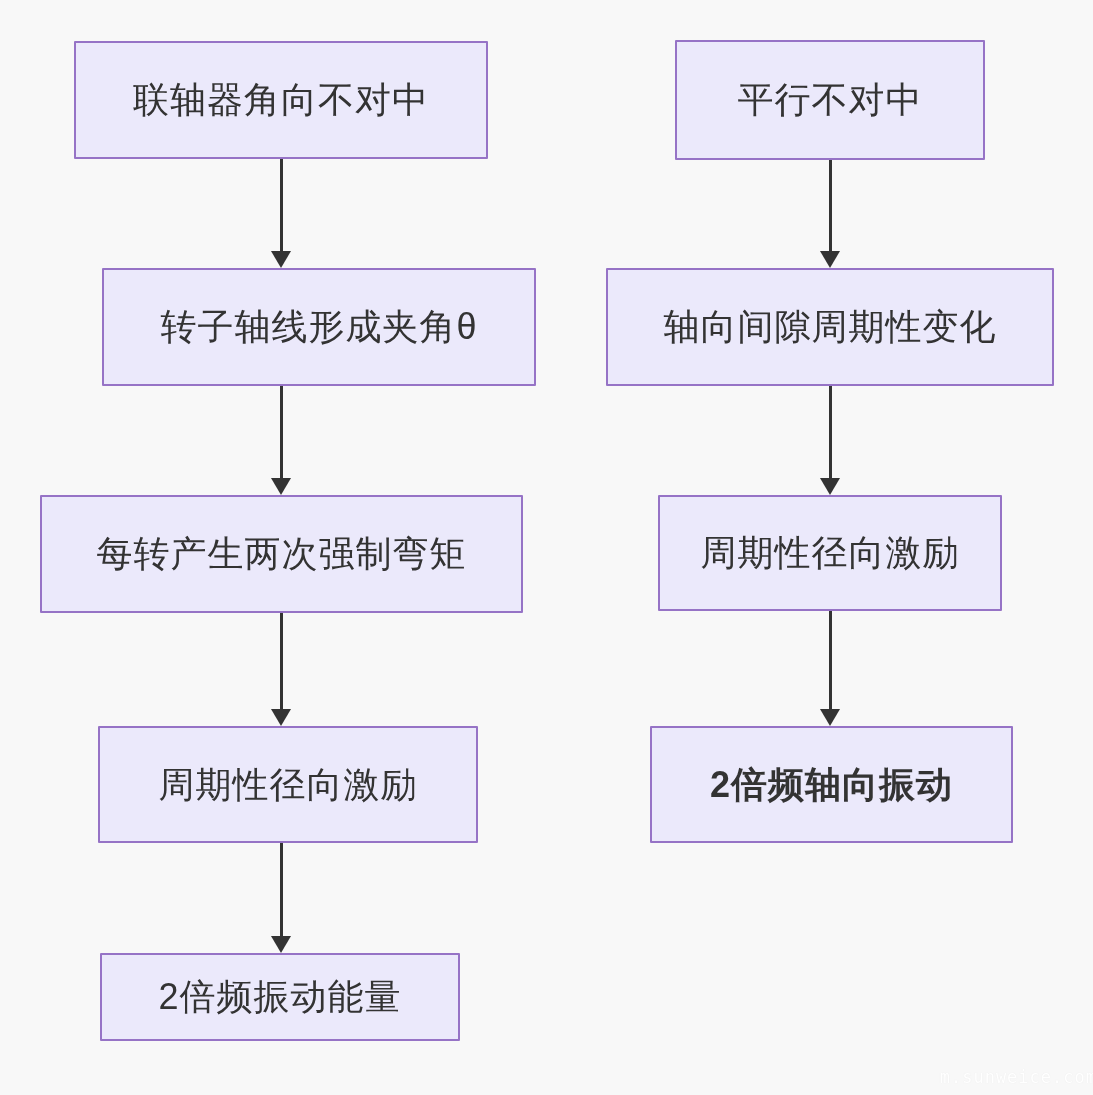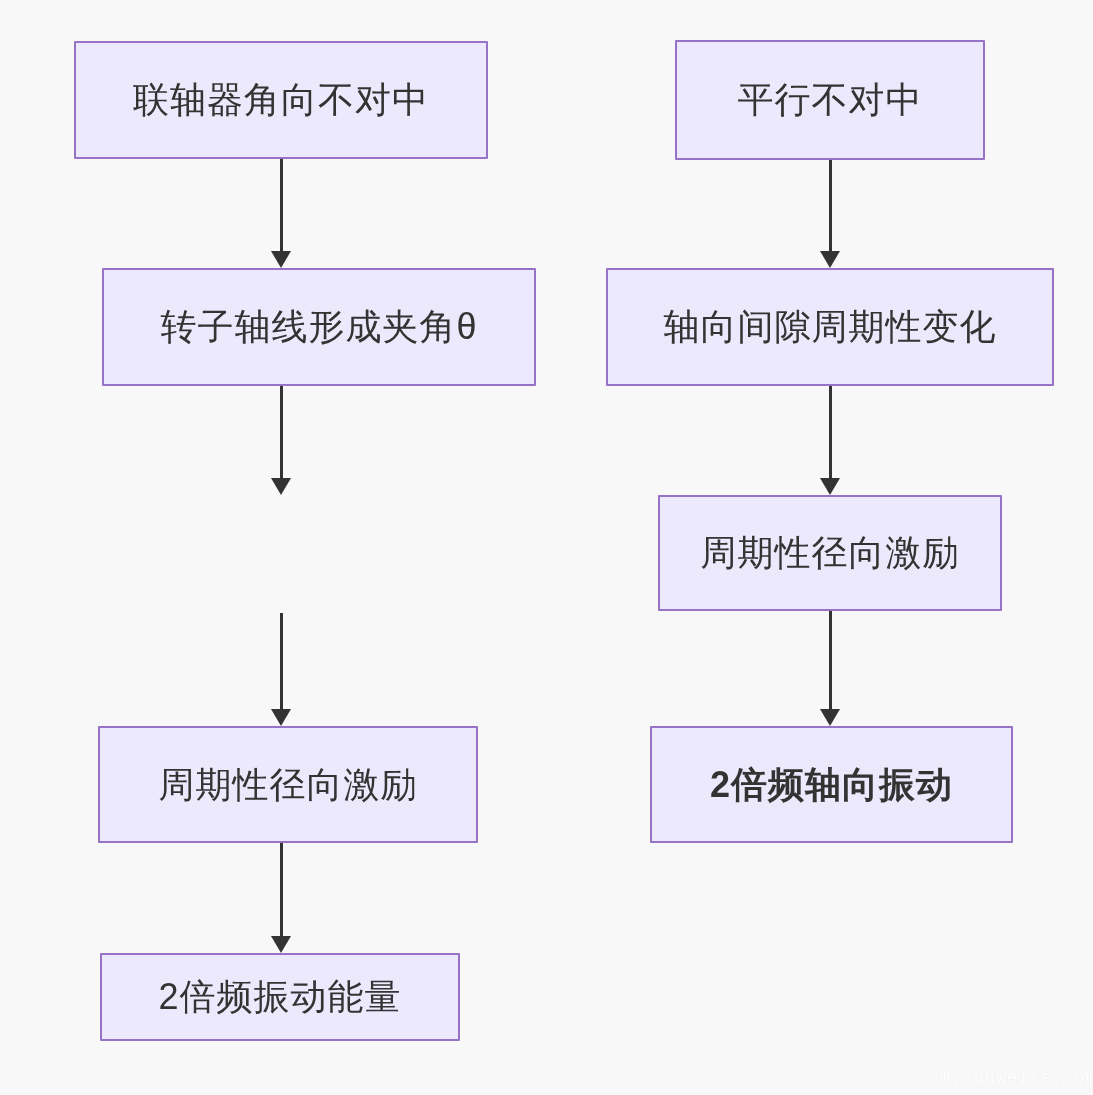--- a/index.html
+++ b/index.html
@@ -71,20 +71,21 @@
 </style>
 </head>
 <body>
 
 <div class="canvas">
 
   <div class="node" style="left:74px;  top:41px;  width:414px; height:118px;">联轴器角向不对中</div>
 
   <div class="node" style="left:63px;  top:268px; width:434px; height:118px;margin-left:39px;">转子轴线形成夹角θ</div>
 
+  <div class="node" style="left:40px;  top:495px; width:483px; height:118px;">每转产生两次强制弯矩</div>
 
   <div class="node" style="left:98px;  top:726px; width:380px; height:117px;">周期性径向激励</div>
 
   <div class="node" style="left:100px; top:953px; width:360px; height:88px;">2倍频振动能量</div>
 
   <div class="arrow" style="left:271px; top:159px; height:109px;">
     <div class="shaft"></div>
     <div class="head"></div>
   </div>
   <div class="arrow" style="left:271px; top:386px; height:109px;">

